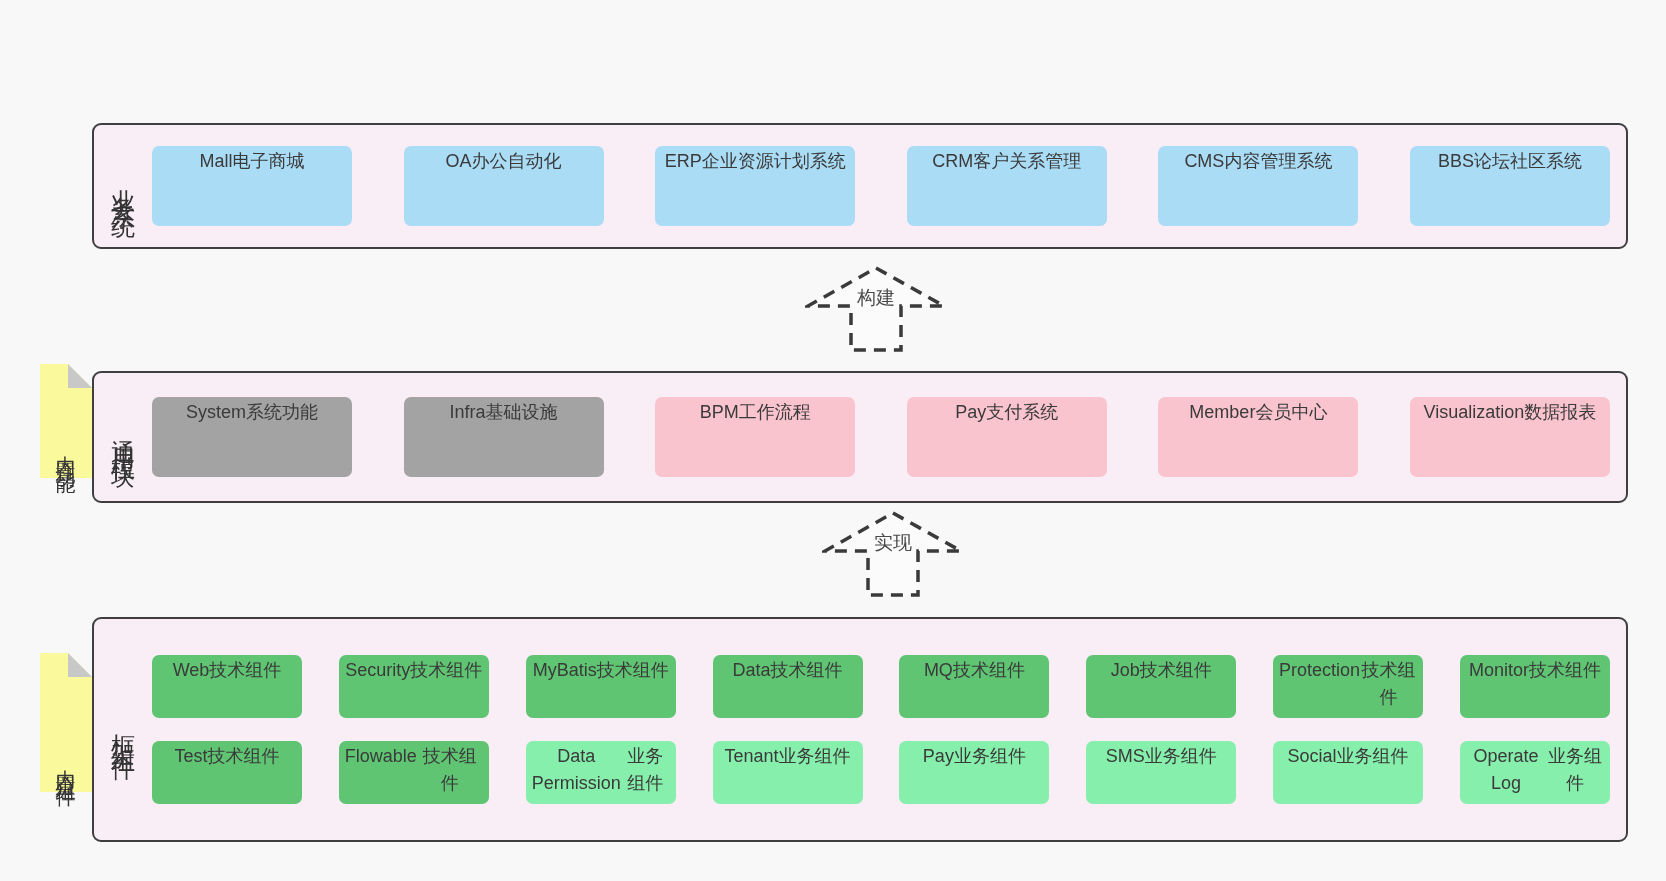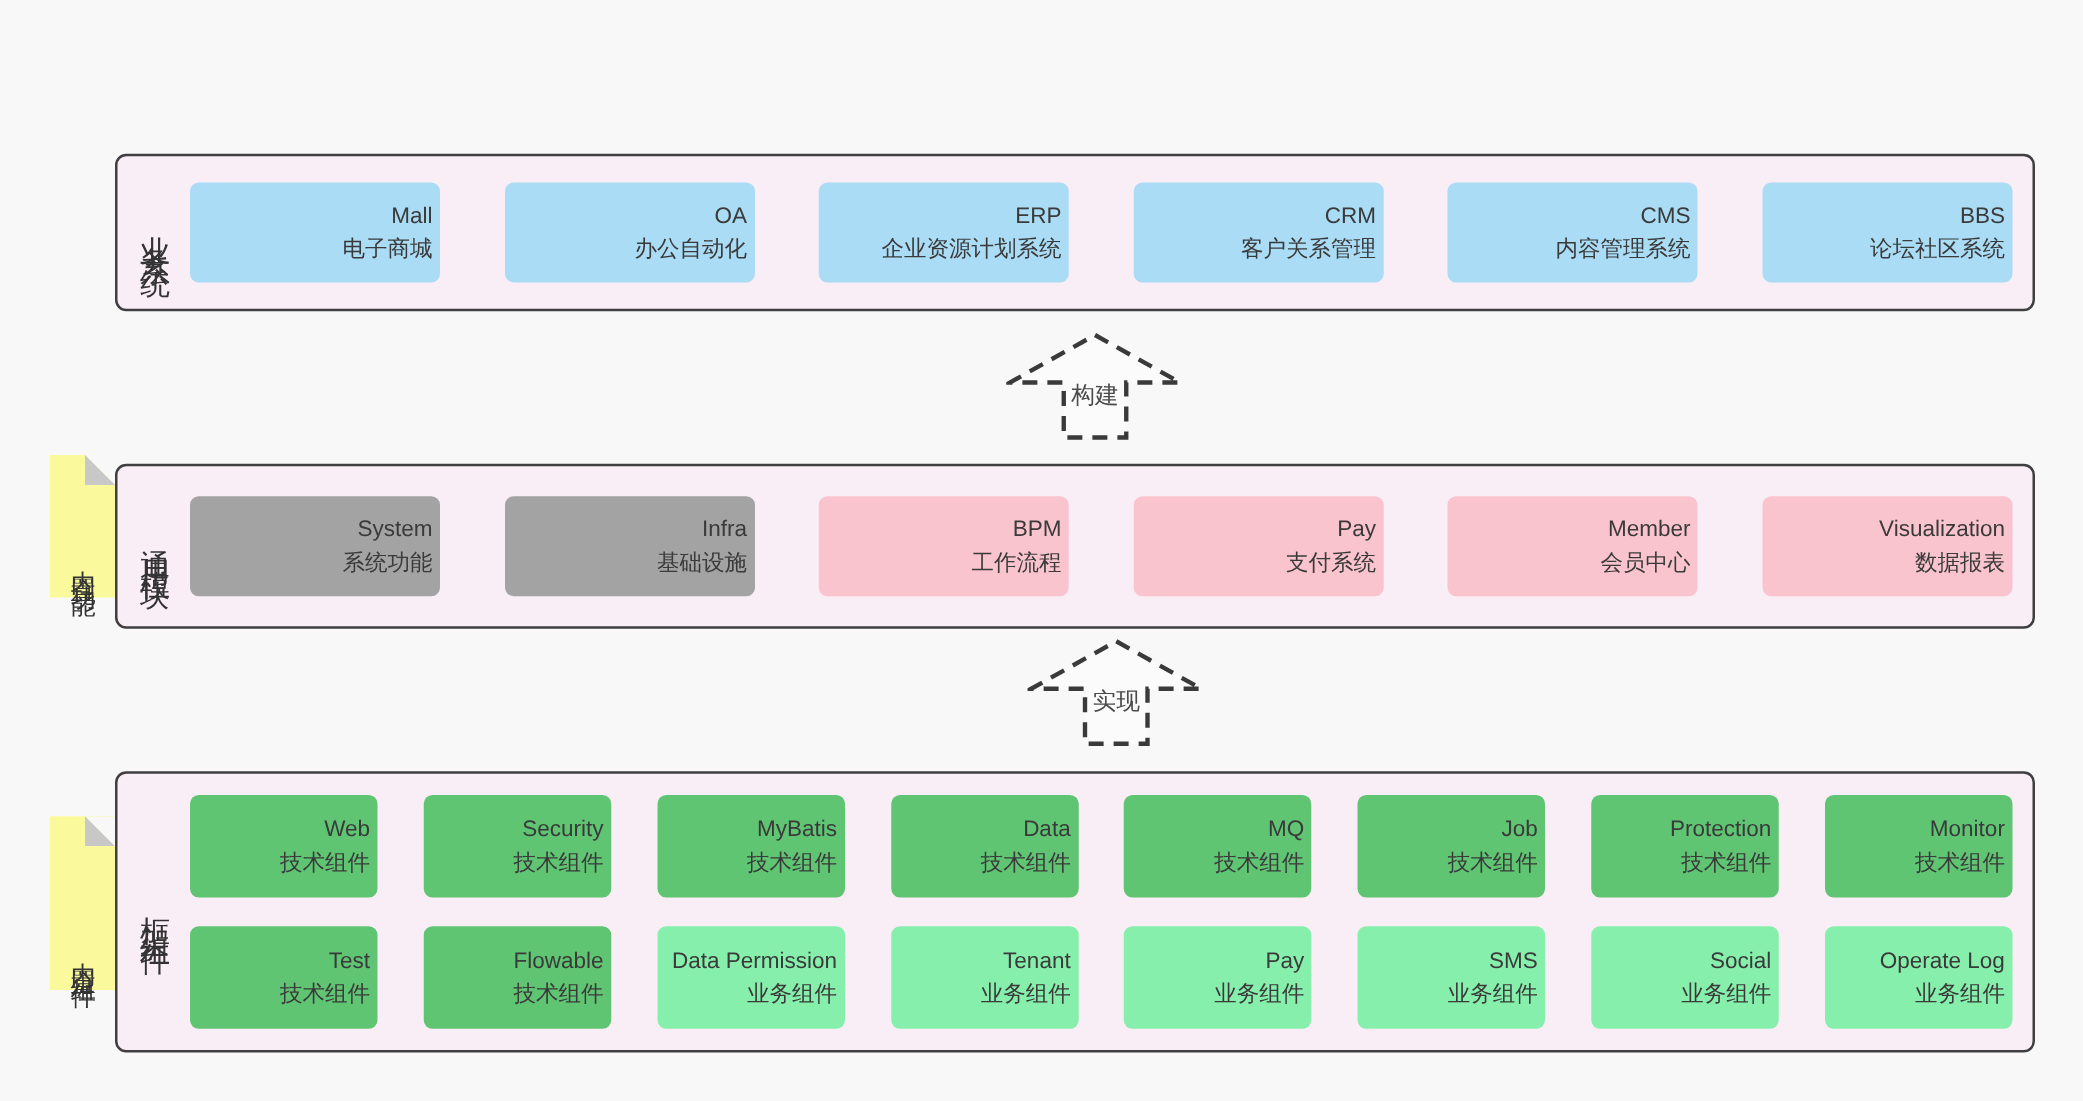--- a/index.html
+++ b/index.html
@@ -25,27 +25,27 @@
     flex:1;display:flex;align-items:center;justify-content:space-between;
     padding-right:16px;
   }
   .boxes-col.two-rows{
     flex-direction:column;justify-content:center;gap:23px;
   }
   .box-row{
     width:100%;display:flex;justify-content:space-between;
   }
   .box{
-    border-radius:7px;display:flex;flex-direction:column;
-    align-items:flex-end;justify-content:center;text-align:center;
+    border-radius:7px;display:flex;flex-direction:row;
+    align-items:flex-start;justify-content:center;text-align:center;
     font-size:18px;line-height:27px;color:#3a3a3a;
     box-sizing:border-box;padding:2px 6px;
   }
   .box.wide{width:200px;height:80px;}
-  .box.small{width:150px;height:82px;}
+  .box.small{width:150px;height:63px;}
   .c-blue{background:#aadcf6;}
   .c-red{background:#a3a3a3;}
   .c-pink{background:#fac4ce;}
   .c-green{background:#5fc573;}
   .c-greenlight{background:#86efac;}
   .sticky{
     position:absolute;left:40px;width:52px;background:#fafa9d;
     display:flex;align-items:flex-end;justify-content:center;
   }
   .sticky-cut{
@@ -57,21 +57,21 @@
     clip-path:polygon(0 0,100% 100%,0 100%);
   }
   .sticky-text{
     writing-mode:vertical-rl;text-orientation:upright;
     font-size:20px;letter-spacing:6px;color:#333;line-height:1;
     padding-bottom:14px;
   }
   .arrow{position:absolute;width:142px;height:88px;}
   .arrow svg{display:block;}
   .arrow-label{
-    position:absolute;left:50%;top:38px;transform:translateX(-50%);
+    position:absolute;left:50%;top:20px;transform:translateX(-50%);
     background:#fbfbfb;padding:0 3px;font-size:19px;color:#4a4a4a;white-space:nowrap;
   }
 </style>
 </head>
 <body>
 
 <div class="sticky" style="top:364px;height:114px;">
   <span class="sticky-cut"></span>
   <span class="sticky-crease"></span>
   <span class="sticky-text">内置功能</span>

